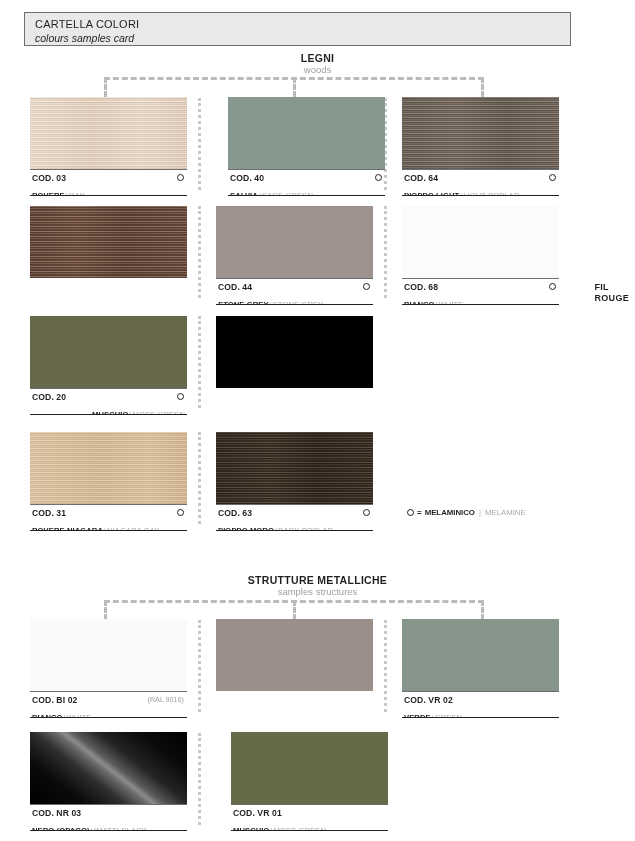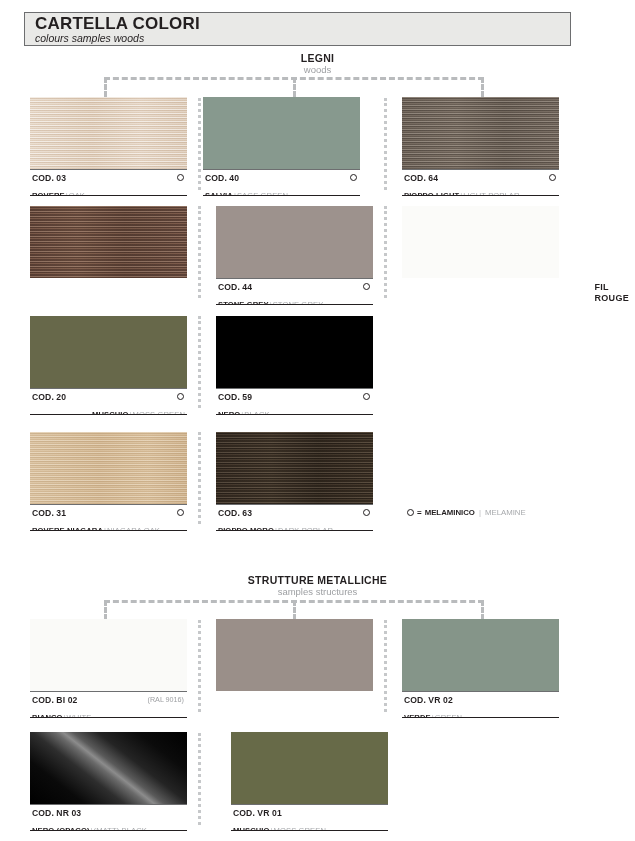--- a/index.html
+++ b/index.html
@@ -23,22 +23,22 @@
     left: 24px;
     top: 12px;
     width: 547px;
     height: 34px;
     background: #e9e9e7;
     border: 1px solid #6d6e70;
     box-sizing: border-box;
     padding: 4px 0 0 10px;
   }
   .header-title {
-    font-size: 17px;
-    font-weight: bold;
+    font-size: 11px;
+    font-weight: normal;
     letter-spacing: .2px;
     line-height: 14px;
     color: #231f20;
   }
   .header-sub {
     font-size: 10.5px;
     font-style: italic;
     line-height: 14px;
     color: #231f20;
   }
@@ -261,21 +261,21 @@
       linear-gradient(38deg,
         #000 0%, #0a0a0a 22%, #2e2e2e 38%, #6a6a6a 47%,
         #8c8c8c 50%, #5a5a5a 54%, #242424 64%, #0b0b0b 80%, #000 100%);
   }
 </style>
 </head>
 <body>
 
 <div class="header-box">
   <div class="header-title">CARTELLA COLORI</div>
-  <div class="header-sub">colours samples woods</div>
+  <div class="header-sub">colours samples card</div>
 </div>
 
 <div class="filrouge">
   <div>FIL</div>
   <div>ROUGE</div>
 </div>
 
 <div class="section" style="top:52px;">
   <div class="sec-title">LEGNI</div>
   <div class="sec-sub">woods</div>
@@ -303,21 +303,21 @@
       <div class="cap-code-row">
         <span class="cap-code">COD. 03</span>
         <span class="circ"></span>
       </div>
       <div class="cap-name-row">
         <span class="cap-it">ROVERE</span><span class="cap-sep">|</span><span class="cap-en">OAK</span>
       </div>
     </div>
   </div>
 
-  <div class="cell" style="left:203px; top:97px;">
+  <div class="cell" style="left:228px; top:97px;">
     <div class="swatch tex-sage"></div>
     <div class="cap">
       <div class="cap-code-row">
         <span class="cap-code">COD. 40</span>
         <span class="circ"></span>
       </div>
       <div class="cap-name-row">
         <span class="cap-it">SALVIA</span><span class="cap-sep">|</span><span class="cap-en">SAGE GREEN</span>
       </div>
     </div>
@@ -348,46 +348,46 @@
         <span class="circ"></span>
       </div>
       <div class="cap-name-row">
         <span class="cap-it">STONE GREY</span><span class="cap-sep">|</span><span class="cap-en">STONE GREY</span>
       </div>
     </div>
   </div>
 
   <div class="cell" style="left:402px; top:206px;">
     <div class="swatch tex-white"></div>
+    <div class="cap">
+      <div class="cap-code-row">
+        <span class="cap-code">COD. 68</span>
+        <span class="circ"></span>
+      </div>
+      <div class="cap-name-row">
+        <span class="cap-it">BIANCO</span><span class="cap-sep">|</span><span class="cap-en">WHITE</span>
+      </div>
+    </div>
   </div>
 
   <div class="cell" style="left:30px; top:316px;text-align:right;">
     <div class="swatch tex-moss"></div>
     <div class="cap">
       <div class="cap-code-row">
         <span class="cap-code">COD. 20</span>
         <span class="circ"></span>
       </div>
       <div class="cap-name-row">
         <span class="cap-it">MUSCHIO</span><span class="cap-sep">|</span><span class="cap-en">MOSS GREEN</span>
       </div>
     </div>
   </div>
 
   <div class="cell" style="left:216px; top:316px;">
     <div class="swatch tex-black"></div>
-    <div class="cap">
-      <div class="cap-code-row">
-        <span class="cap-code">COD. 59</span>
-        <span class="circ"></span>
-      </div>
-      <div class="cap-name-row">
-        <span class="cap-it">NERO</span><span class="cap-sep">|</span><span class="cap-en">BLACK</span>
-      </div>
-    </div>
   </div>
 
   <div class="cell" style="left:30px; top:432px;">
     <div class="swatch tex-niagara"></div>
     <div class="cap">
       <div class="cap-code-row">
         <span class="cap-code">COD. 31</span>
         <span class="circ"></span>
       </div>
       <div class="cap-name-row">

